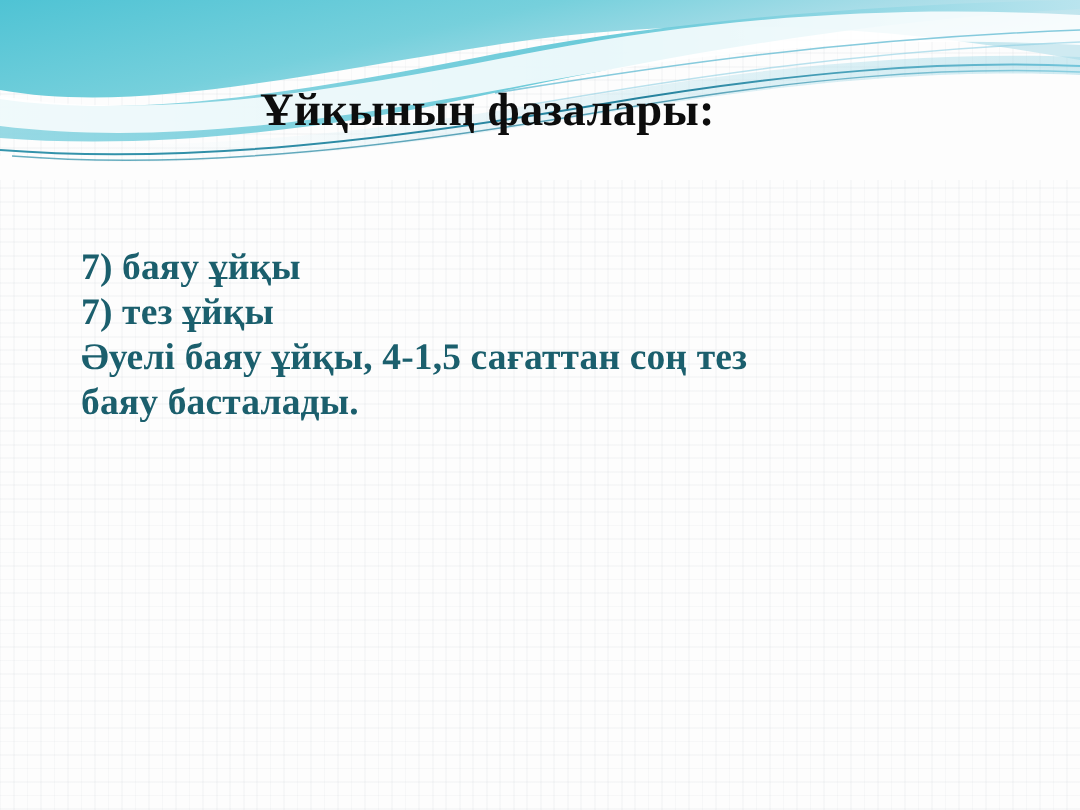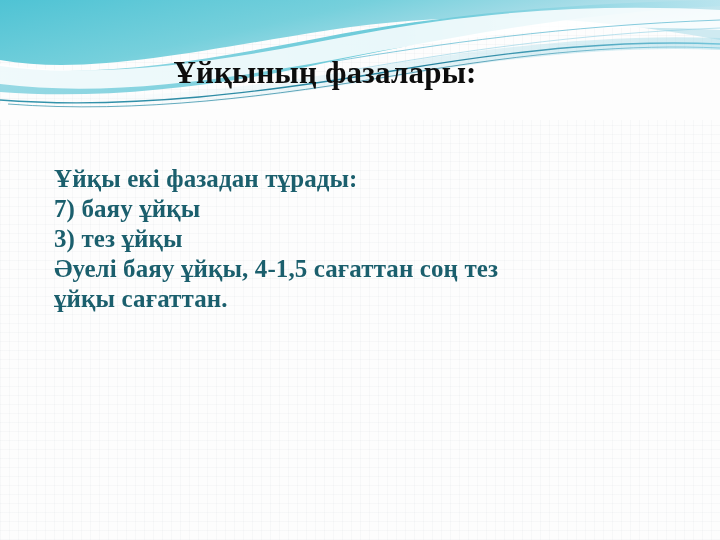--- a/index.html
+++ b/index.html
@@ -129,20 +129,19 @@
       <path d="M0,100 C130,110 268,92 398,70 C528,48 628,40 720,44" fill="none" stroke="url(#thinLine)" stroke-width="1.3" opacity="0.95"></path>
       <path d="M8,104 C138,114 274,96 404,74 C532,52 632,44 720,48" fill="none" stroke="url(#thinLine)" stroke-width="1" opacity="0.7"></path>
       <path d="M330,62 C440,44 560,26 720,20" fill="none" stroke="#5fb9d2" stroke-width="1" opacity="0.75"></path>
       <path d="M352,70 C456,52 572,34 720,28" fill="none" stroke="#8ccfe2" stroke-width="1" opacity="0.6"></path>
     </svg>
   </div>
 
   <div class="slide-title">Ұйқының фазалары:</div>
 
   <div class="body-block">
-    <div class="body-line">Ұйқы екі фазадан тұрады:</div>
     <div class="body-line">7) баяу ұйқы</div>
-    <div class="body-line">3) тез ұйқы</div>
+    <div class="body-line">7) тез ұйқы</div>
     <div class="body-line">Әуелі баяу ұйқы, 4-1,5 сағаттан соң тез</div>
-    <div class="body-line">ұйқы сағаттан.</div>
+    <div class="body-line">баяу басталады.</div>
   </div>
 
 </div>
 
 </body></html>

